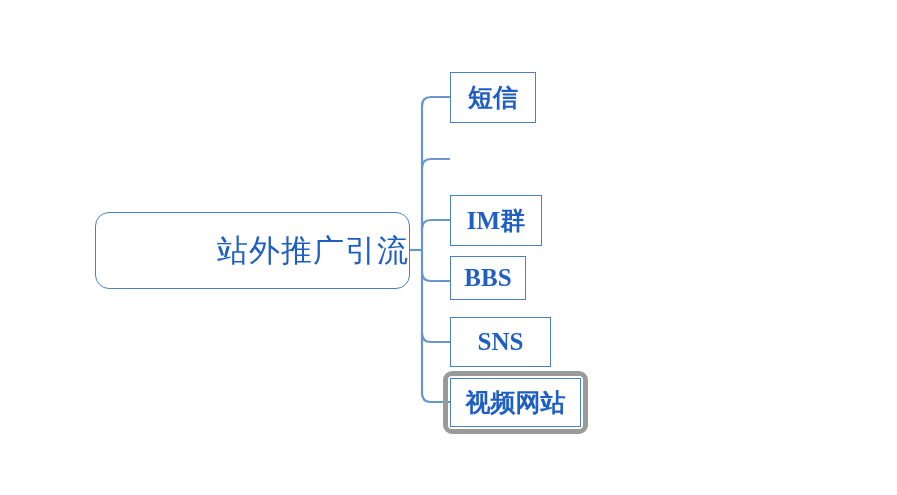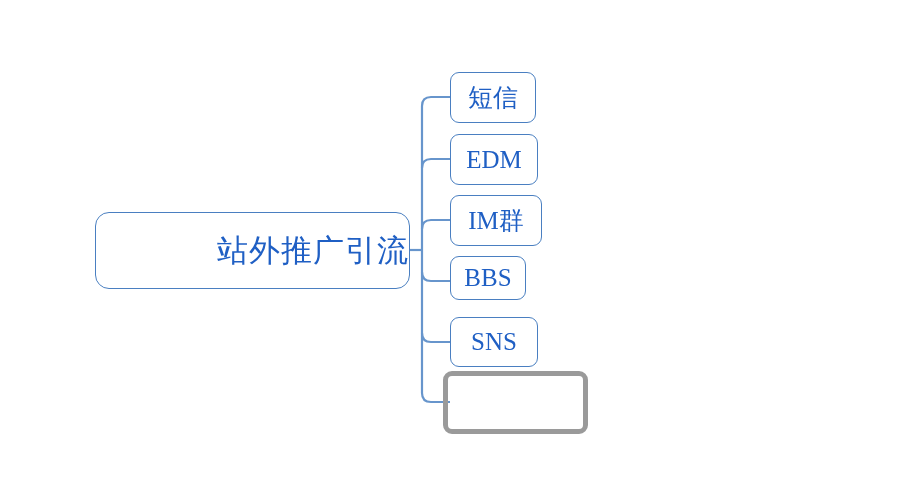--- a/index.html
+++ b/index.html
@@ -43,27 +43,28 @@
     top: 212px;
     width: 315px;
     height: 77px;
     border-radius: 14px;
     font-size: 31px;
     letter-spacing: 1px;
     justify-content: flex-end;
   }
   .node-child {
     font-size: 25px;
-    border-radius: 9px;
+    border-radius: 0;
+    font-weight: bold;
   }
   .node-c0 { left: 450px; top: 72px;  width: 86px; height: 51px; }
   .node-c1 { left: 450px; top: 134px; width: 88px; height: 51px; }
   .node-c2 { left: 450px; top: 195px; width: 92px; height: 51px; }
   .node-c3 { left: 450px; top: 256px; width: 76px; height: 44px; }
-  .node-c4 { left: 450px; top: 317px; width: 88px; height: 50px; align-items: center; }
+  .node-c4 { left: 450px; top: 317px; width: 101px; height: 50px; align-items: center; }
   .node-c5 { left: 450px; top: 378px; width: 131px; height: 49px; }
 
   .selection-ring {
     position: absolute;
     left: 443px;
     top: 371px;
     width: 145px;
     height: 63px;
     box-sizing: border-box;
     border: 5px solid #9a9a9a;
@@ -90,32 +91,32 @@
   </svg>
 
   <div class="node node-root">
     <span>站外推广引流</span>
   </div>
 
   <div class="node node-child node-c0">
     <span>短信</span>
   </div>
 
-  <div class="node node-child node-c1">
-    <span>EDM</span>
-  </div>
 
   <div class="node node-child node-c2">
     <span>IM群</span>
   </div>
 
   <div class="node node-child node-c3">
     <span>BBS</span>
   </div>
 
   <div class="node node-child node-c4">
     <span>SNS</span>
   </div>
 
   <div class="selection-ring"></div>
 
+  <div class="node node-child node-c5">
+    <span>视频网站</span>
+  </div>
 
 </div>
 
 </body></html>

